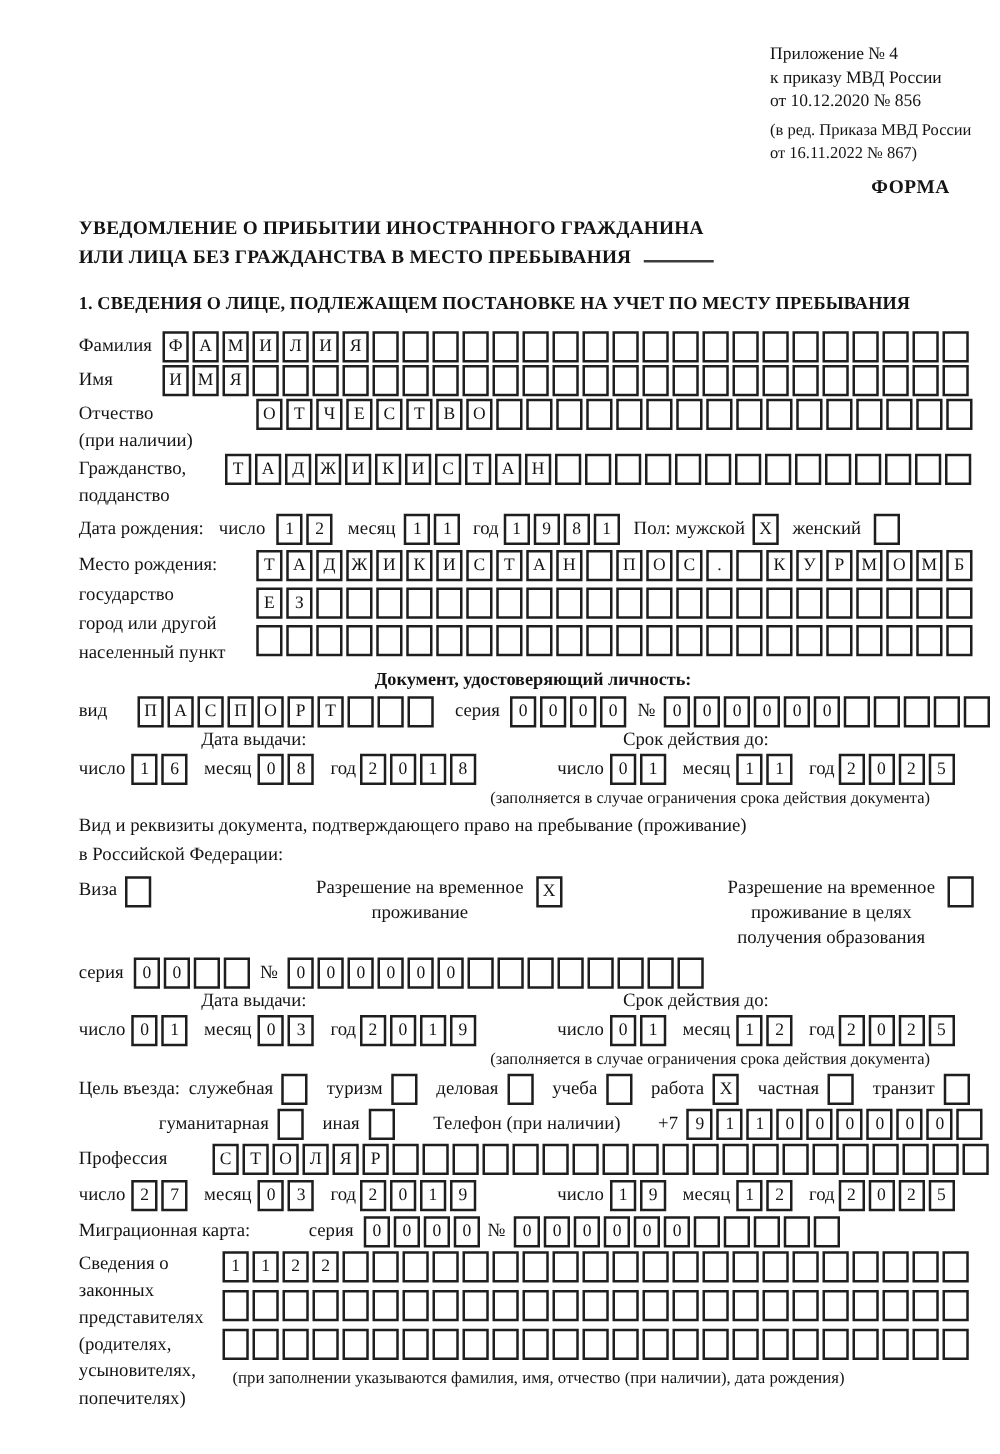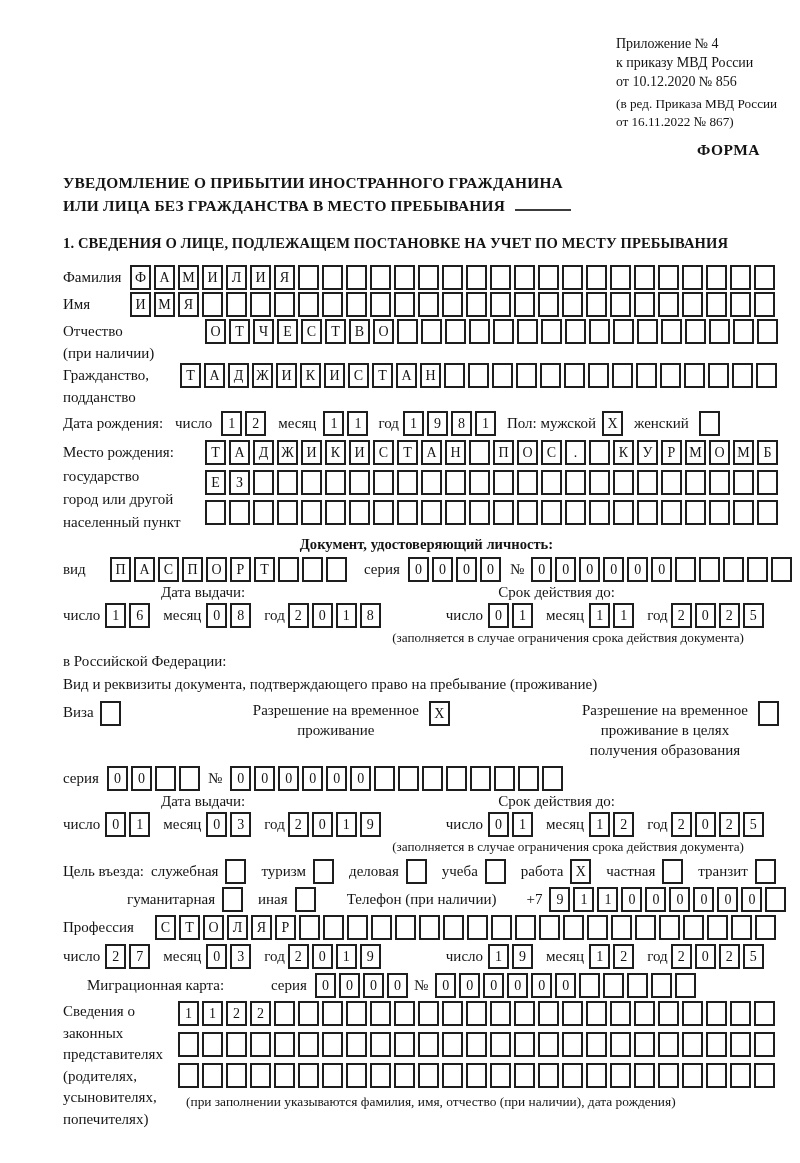--- a/index.html
+++ b/index.html
@@ -414,22 +414,22 @@
       <span class="cells">
           <span class="cell">2</span>
           <span class="cell">0</span>
           <span class="cell">2</span>
           <span class="cell">5</span>
         </span>
     </span>
   </div>
   <div class="note-r">(заполняется в случае ограничения срока действия документа)</div>
 
+  <div class="intro">Вид и реквизиты документа, подтверждающего право на пребывание (проживание)</div>
   <div class="intro">в Российской Федерации:</div>
-  <div class="intro">Вид и реквизиты документа, подтверждающего право на пребывание (проживание)</div>
 
   <div class="optrow">
     <span class="opt">
       <span class="opt-single">Виза</span>
       <span class="cells" style="margin-left:6px;">
           <span class="cell"></span>
         </span>
     </span>
     <span class="opt">
       <span class="optlines">
@@ -575,21 +575,21 @@
         <span class="cell">0</span>
         <span class="cell">0</span>
         <span class="cell">0</span>
         <span class="cell">0</span>
         <span class="cell">0</span>
         <span class="cell">0</span>
         <span class="cell"></span>
       </span>
   </div>
 
-  <div class="frow" style="margin-bottom:4px;">
+  <div class="frow" style="margin-bottom:4px;gap:15px;">
     <span class="flabel w92">Профессия</span>
     <span class="cells">
         <span class="cell">С</span>
         <span class="cell">Т</span>
         <span class="cell">О</span>
         <span class="cell">Л</span>
         <span class="cell">Я</span>
         <span class="cell">Р</span>
         <span class="cell"></span>
         <span class="cell"></span>
@@ -648,21 +648,21 @@
       <span class="word m" style="margin-right:3px;">год</span>
       <span class="cells">
           <span class="cell">2</span>
           <span class="cell">0</span>
           <span class="cell">2</span>
           <span class="cell">5</span>
         </span>
     </span>
   </div>
 
-  <div class="frow" style="align-items:center;margin-bottom:3px;margin-left:24px;">
+  <div class="frow" style="align-items:center;margin-bottom:3px;">
     <span class="flabel w167">Миграционная карта:</span>
     <span class="word mig-gap" style="margin-right:8px;">серия</span>
     <span class="cells">
         <span class="cell">0</span>
         <span class="cell">0</span>
         <span class="cell">0</span>
         <span class="cell">0</span>
       </span>
     <span class="word" style="margin:0 7px 0 3px;">№</span>
     <span class="cells">

